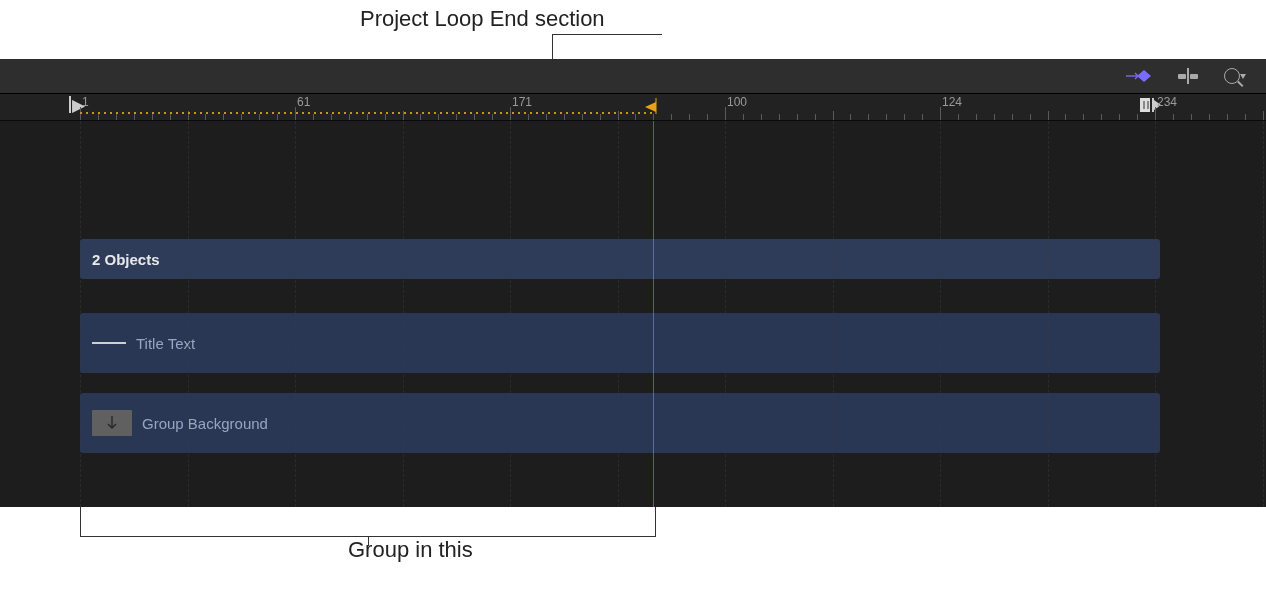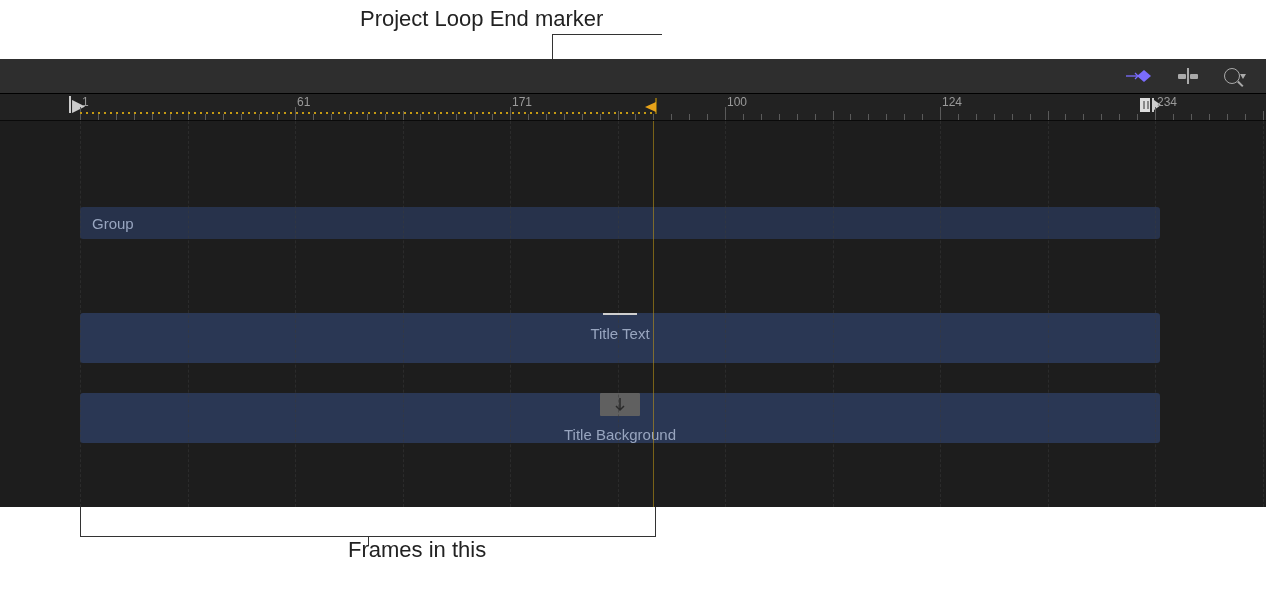--- a/index.html
+++ b/index.html
@@ -24,38 +24,38 @@
     .loopend{position:absolute;top:4px;}
     .loopend svg{display:block;}
     .play-in{position:absolute;top:3px;color:#ccc;font-size:17px;line-height:1;}
     .play-out{position:absolute;top:2px;}
     .timeline{position:relative;height:386px;background:#1d1d1d;overflow:hidden;}
     .vgrid{position:absolute;top:0;bottom:0;width:0;border-left:1px dashed #3a3a3a;opacity:0.5;}
     .playline{position:absolute;top:0;bottom:0;width:1px;background:#c49a14;opacity:0.55;}
     .clip{position:absolute;left:80px;right:106px;background:#2a3754;border-radius:3px;display:flex;align-items:center;padding:0 12px;color:#98a5bf;font-size:15px;gap:10px;}
     .clip.hdr{height:32px;background:#27324b;}
     .clip.sub{height:40px;background:#2e3c5a;color:#e8e8e8;font-weight:600;font-size:15px;}
-    .clip.obj{height:50px;flex-direction:column;}
+    .clip.obj{height:60px;}
     .thumb-line{width:34px;height:2px;background:#cfcfcf;}
     .thumb-rect{width:40px;height:26px;background:#606060;display:flex;align-items:center;justify-content:center;border-radius:1px;}
     .thumb-rect svg{display:block;}
     .kf-icon svg{display:block;}
     .snap-icon{width:20px;height:16px;position:relative;}
     .snap-icon::before,.snap-icon::after{content:"";position:absolute;background:#aaa;height:5px;border-radius:1px;}
     .snap-icon::before{left:0;width:8px;top:6px;}
     .snap-icon::after{right:0;width:8px;top:6px;}
     .snap-icon i{position:absolute;left:9px;top:0;width:2px;height:16px;background:#aaa;}
     .zoom-icon{width:16px;height:16px;border:1.5px solid #aaa;border-radius:50%;position:relative;}
     .zoom-icon::after{content:"";position:absolute;width:7px;height:1.5px;background:#aaa;right:-5px;bottom:-1px;transform:rotate(45deg);}
     .zoom-caret{width:0;height:0;border-left:3px solid transparent;border-right:3px solid transparent;border-top:5px solid #aaa;margin-left:-2px;}
   </style>
 </head>
 <body>
 
-<div class="annot annot-top">Project Loop End marker</div>
+<div class="annot annot-top">Project Loop End section</div>
 <div class="leader-top"></div>
 
 <div class="app">
   <div class="toolbar">
     <span class="kf-icon">
       <svg width="28" height="14" viewBox="0 0 28 14">
           <path d="M20 1 L27 7 L20 13 L13 7 Z" fill="#7a6cff"></path>
           <path d="M2 7 L13 7" stroke="#7a6cff" stroke-width="1.3"></path>
           <path d="M11 4 L14 7 L11 10" fill="none" stroke="#7a6cff" stroke-width="1.3"></path>
         </svg>
@@ -252,47 +252,47 @@
       </div>
       <div class="loopend" style="left: 643.333px;">
         <svg width="14" height="16" viewBox="0 0 14 16">
           <path d="M13 0 V16" stroke="#e0a800" stroke-width="1"></path>
           <path d="M13 4 L2 9 L13 14 Z" fill="#e6a21a"></path>
         </svg>
       </div>
     </div>
 
   <div class="timeline" id="tl">
-    <div class="clip hdr" style="top:86px;">
-      <span>Group</span>
+    <div class="clip sub" style="top:118px;">
+      <span>2 Objects</span>
     </div>
     <div class="clip obj" style="top:192px;">
       <span class="thumb-line"></span>
       <span>Title Text</span>
     </div>
     <div class="clip obj" style="top:272px;">
       <span class="thumb-rect">
         <svg width="12" height="14" viewBox="0 0 12 14">
             <path d="M6 0 V12 M2 8 L6 12 L10 8" stroke="#2a2a2a" stroke-width="1.5" fill="none"></path>
           </svg>
       </span>
-      <span>Title Background</span>
+      <span>Group Background</span>
     </div>
   <div class="vgrid" style="left: 80px;"></div>
       <div class="vgrid" style="left: 187.5px;"></div>
       <div class="vgrid" style="left: 295px;"></div>
       <div class="vgrid" style="left: 402.5px;"></div>
       <div class="vgrid" style="left: 510px;"></div>
       <div class="vgrid" style="left: 617.5px;"></div>
       <div class="vgrid" style="left: 725px;"></div>
       <div class="vgrid" style="left: 832.5px;"></div>
       <div class="vgrid" style="left: 940px;"></div>
       <div class="vgrid" style="left: 1047.5px;"></div>
       <div class="vgrid" style="left: 1155px;"></div>
       <div class="vgrid" style="left: 1262.5px;"></div>
       <div class="playline" style="left: 653.333px;"></div>
     </div>
 </div>
 
 <div class="leader-bot"></div>
 <div class="annot annot-bot">
-  <span>Frames in this</span><br>
+  <span>Group in this</span><br>
 </div>
 
 </body></html>

